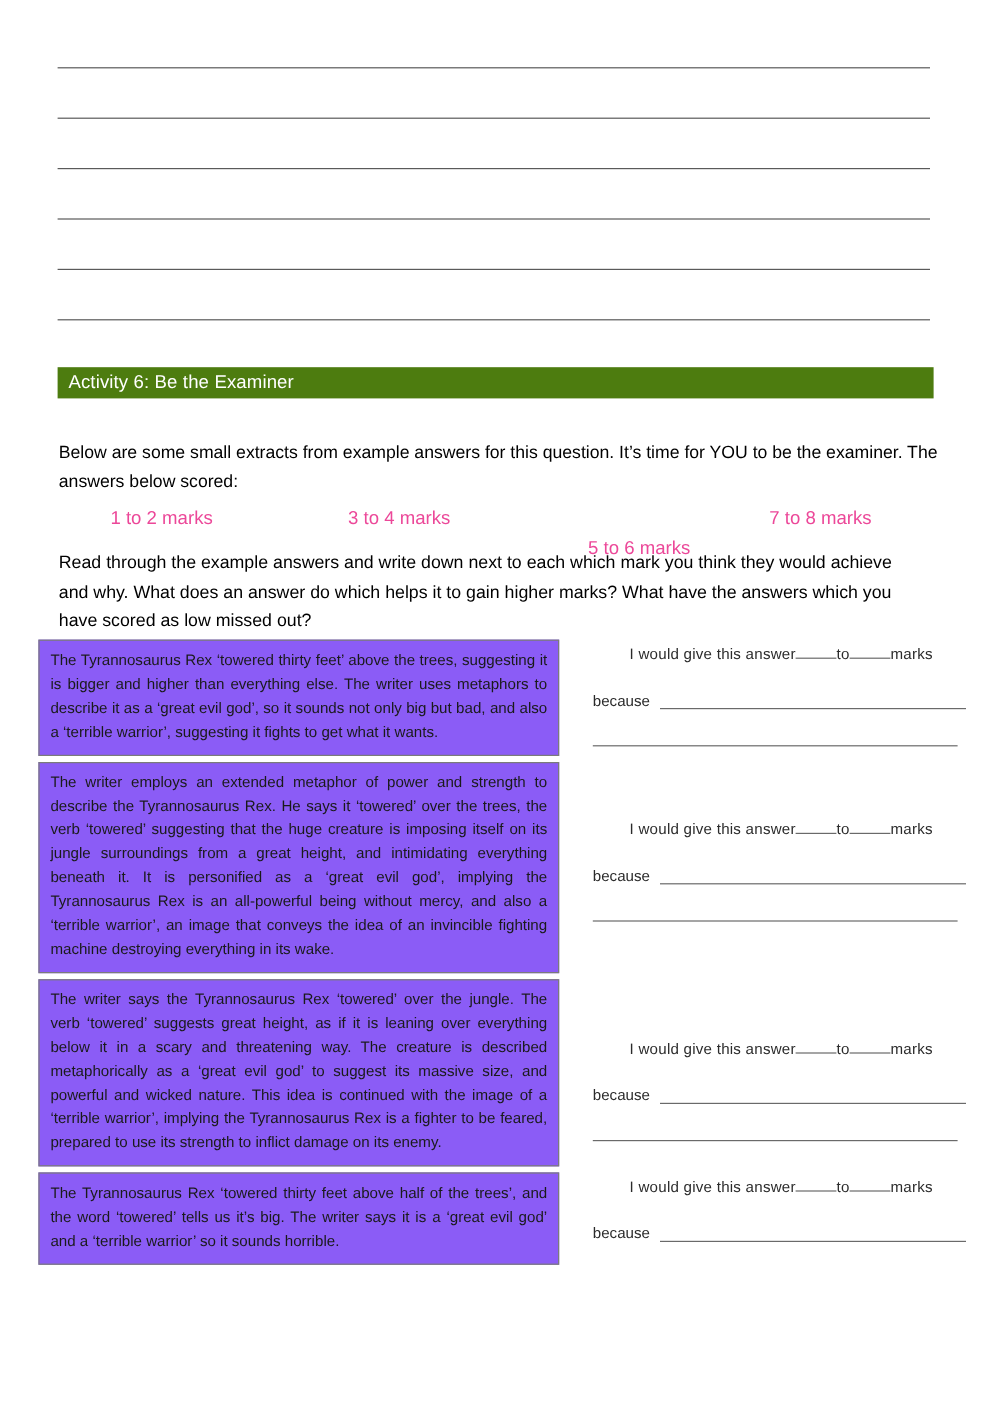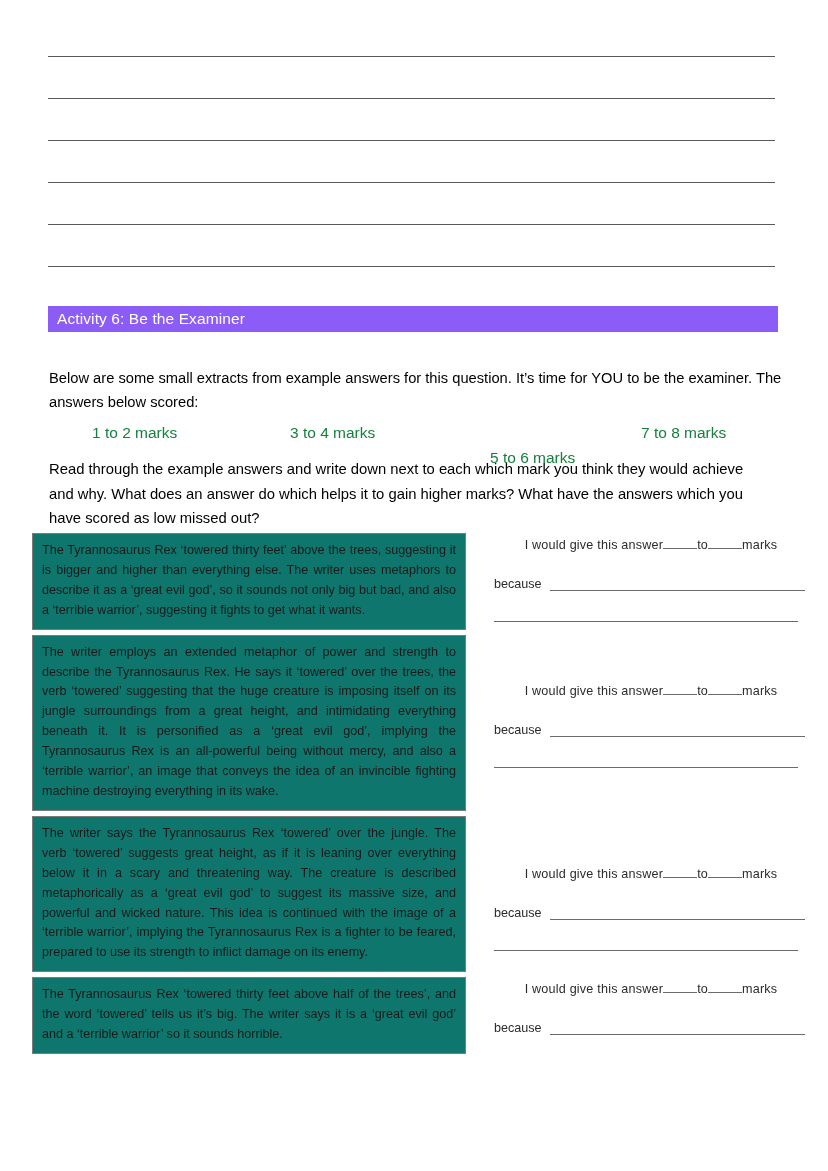--- a/index.html
+++ b/index.html
@@ -34,21 +34,21 @@
     margin-bottom: 41px;
   }
 
   
   .banner {
     position: absolute;
     left: 48px;
     top: 306px;
     width: 730px;
     height: 26px;
-    background: #8b5cf6;
+    background: #4d7c0f;
     color: #ffffff;
     font-size: 15.5px;
     line-height: 26px;
     padding-left: 9px;
     box-sizing: border-box;
     letter-spacing: 0.1px;
   }
 
   
   .intro {
@@ -64,21 +64,21 @@
   .marks-row {
     position: absolute;
     left: 48px;
     top: 421px;
     width: 740px;
     height: 24px;
   }
   .mark-label {
     position: absolute;
     top: 0;
-    color: #15803d;
+    color: #ec4899;
     font-size: 15.5px;
     line-height: 24px;
     white-space: nowrap;
   }
   .mark-0 { left: 44px; }
   .mark-1 { left: 242px; }
   .mark-2 { left: 442px; margin-top: 25px; }
   .mark-3 { left: 593px; }
 
   
@@ -106,21 +106,21 @@
   }
   .answer-box {
     width: 438px;
     box-sizing: border-box;
     border: 1px solid #7b7b7b;
     padding: 7px 9px 8px 9px;
     font-size: 12.6px;
     line-height: 19.9px;
     text-align: justify;
     color: #1a1a1a;
-    background: #0f766e;
+    background: #8b5cf6;
   }
   .row-gap { height: 5px; }
 
   .response {
     flex: 1;
     padding-left: 28px;
     padding-top: 4px;
     box-sizing: border-box;
     font-size: 12.6px;
     color: #2b2b2b;

